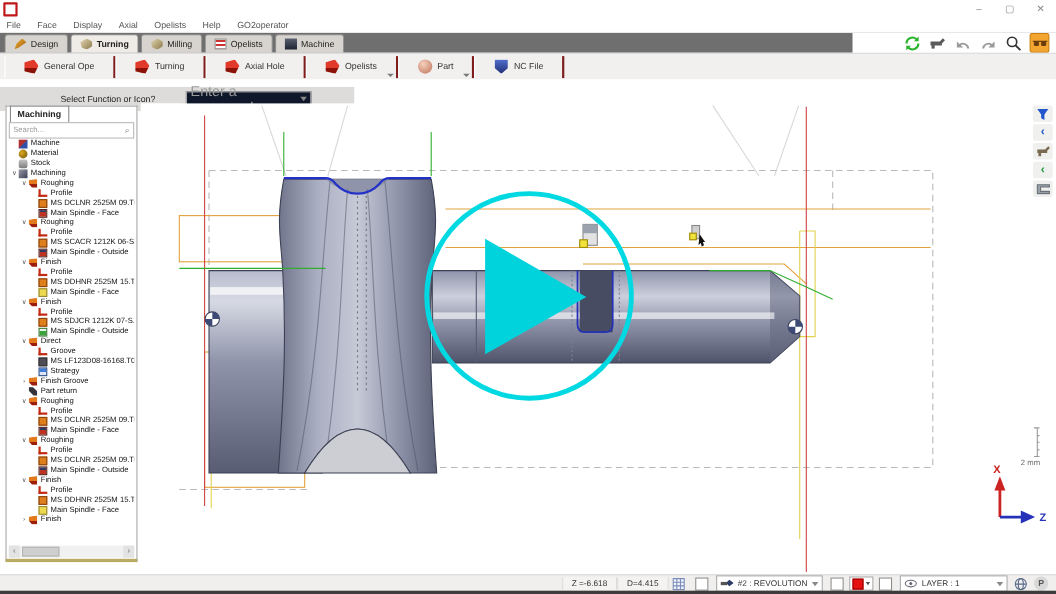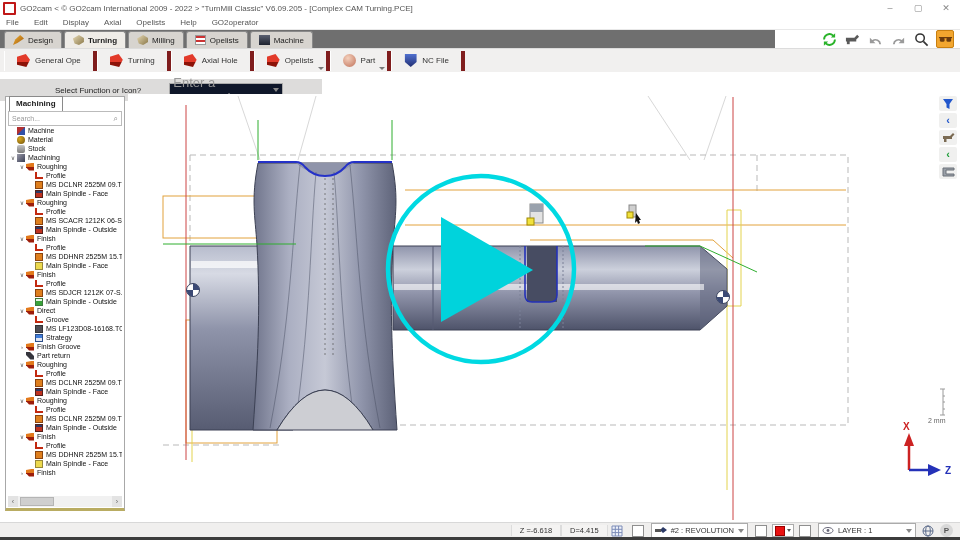--- a/index.html
+++ b/index.html
@@ -27,21 +27,21 @@
   .ic-machine{background:linear-gradient(180deg,#5a6070,#1e2330);}
   
   .quick{position:absolute;display:flex;align-items:center;gap:7px;}
   .q1{top:30px;right:6px;height:18px;}
   .q2{top:50px;right:6px;height:18px;}
   .qi{width:16px;height:16px;display:flex;align-items:center;justify-content:center;}
   .qi svg{width:15px;height:15px;}
   .qi.active{background:#f2a62f;border:1px solid #c87f10;border-radius:2px;}
   
   .toolbar{position:absolute;left:0;top:48px;width:960px;height:24px;background:#f1f0ef;border-top:1px solid #dcdcdc;display:flex;align-items:center;padding-left:4px;box-sizing:border-box;}
-  .tb-btn{display:flex;align-items:center;height:20px;padding:0 12px;border-right:4px solid #7f1d1d;border-left:1px solid #fff;font-size:8px;color:#333;position:relative;}
+  .tb-btn{display:flex;align-items:center;height:20px;padding:0 17px;border-right:2px solid #7f1d1d;border-left:1px solid #fff;font-size:8px;color:#333;position:relative;}
   .tb-ic{width:13px;height:13px;margin-right:5px;flex:none;}
   .ic-red-tool{background:linear-gradient(180deg,#e23a2a 58%,#8c1208 58%);clip-path:polygon(0 22%,68% 0,100% 45%,72% 100%,0 82%);}
   .ic-part{background:radial-gradient(circle at 38% 32%,#f4d0bc,#bf7058);border-radius:50%;}
   .ic-nc-shield{background:linear-gradient(180deg,#5070cf,#222f73);clip-path:polygon(5% 0,95% 0,95% 62%,50% 100%,5% 62%);}
   .tb-caret{position:absolute;right:2px;bottom:1px;width:0;height:0;border-left:3px solid transparent;border-right:3px solid transparent;border-top:3px solid #777;}
   
   .cmdrow{position:absolute;left:0;top:79px;width:322px;height:22px;background:#dddcdb;display:flex;align-items:center;}
   .cmd-label{margin-left:55px;font-size:8px;color:#222;}
   .cmd-combo{margin-left:28px;width:114px;height:14px;background:#0f172a;border:1px solid #ababab;display:flex;align-items:center;padding:0 3px;box-sizing:border-box;color:#9a9a9a;font-size:13px;}
   .combo-caret{margin-left:auto;width:0;height:0;border-left:3px solid transparent;border-right:3px solid transparent;border-top:4px solid #888;}
@@ -96,31 +96,30 @@
   .swatch{width:11px;height:8px;background:#e81111;border:1px solid #900;}
   .sw-caret{margin-left:2px;width:0;height:0;border-left:2.5px solid transparent;border-right:2.5px solid transparent;border-top:3px solid #555;}
   .sb-round{width:13px;height:13px;border-radius:50%;background:#d8d8d8;color:#555;font-weight:bold;font-size:8px;display:flex;align-items:center;justify-content:center;margin:0 3px;}
   .spacer{flex:1;}
 </style>
 </head>
 <body>
 
 <div class="titlebar">
   <span class="logo"></span>
-  <span class="title">GO2cam &lt; © GO2cam International 2009 - 2022 &gt;   "TurnMill Classic"   V6.09.205 - [Complex CAM Turning.PCE]</span>
   <div class="win-controls">
     <span>–</span>
     <span>▢</span>
     <span>✕</span>
   </div>
 </div>
 
 <div class="menubar" id="menubar">
     <span class="menu-item">File</span>
-    <span class="menu-item">Edit</span>
+    <span class="menu-item">Face</span>
     <span class="menu-item">Display</span>
     <span class="menu-item">Axial</span>
     <span class="menu-item">Opelists</span>
     <span class="menu-item">Help</span>
     <span class="menu-item">GO2operator</span>
   </div>
 
 <div class="tabrow">
   <div class="tabband"></div>
   <div class="tabs" id="tabs">

